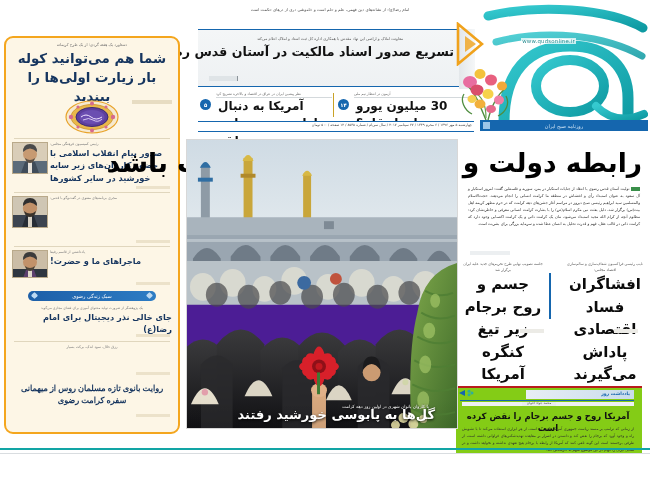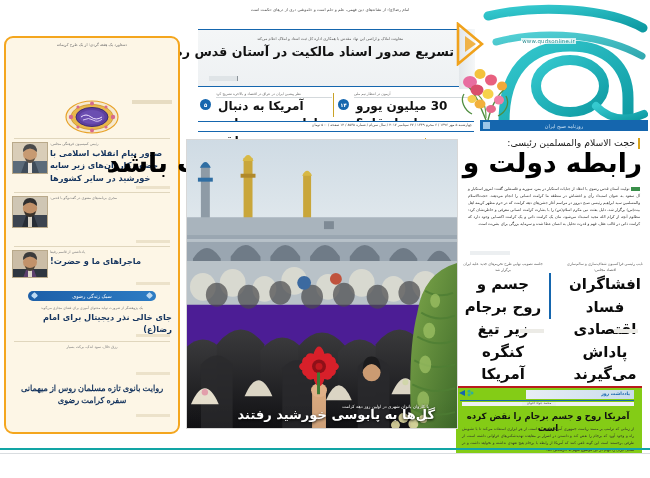--- a/index.html
+++ b/index.html
@@ -312,20 +312,21 @@
     <div class="mast-strapline">
       <span>روزنامه صبح ایران</span>
       <span class="strap-badge"></span>
     </div>
   </div>
 
   <div class="sidebar">
 
     <div class="sb-lead">
       <div class="k">دستاورد یک هفته گردی؛ از یک طرح کریمانه</div>
+      <div class="h">شما هم می‌توانید کوله بار زیارت اولی‌ها را ببندید</div>
       <div class="credit"></div>
     </div>
 
     <svg class="ornament" viewBox="0 0 54 34">
       <ellipse cx="27" cy="17" rx="26" ry="16" fill="#f6e9cf" stroke="#e8a32a" stroke-width="1.2"></ellipse>
       <ellipse cx="27" cy="17" rx="21" ry="12.5" fill="#e9b84a" stroke="#c98f22" stroke-width=".8"></ellipse>
       <ellipse cx="27" cy="17" rx="16" ry="9.5" fill="#5d3f9e" stroke="#3d2a72" stroke-width="1"></ellipse>
       <ellipse cx="27" cy="17" rx="12.5" ry="7" fill="#7a5ec4" opacity=".5"></ellipse>
       <path d="M16,17 q5,-4 10,0 q5,4 11,0" stroke="#efe2ff" stroke-width="1" fill="none"></path>
       <path d="M18,20 q6,-3 10,0 q5,3 9,-1" stroke="#efe2ff" stroke-width=".8" fill="none"></path>
@@ -413,25 +414,20 @@
     <div class="sb-cred" style="right:8px;top:334px;"></div>
 
     <div class="sb-item" style="top:344px;font-family:Liberation Serif, serif;">
       <div class="h" style="text-align:center;">روایت بانوی تازه مسلمان روس از میهمانی سفره کرامت رضوی</div>
     </div>
     <div class="sb-cred" style="right:8px;top:376px;"></div>
   </div>
 
   <div class="main">
 
-    <div class="kicker-row">
-      <div class="bar"></div>
-      <div class="txt">حجت الاسلام والمسلمین رئیسی:</div>
-      <div class="bar2"></div>
-    </div>
 
     <div class="main-headline">رابطه دولت و ملت بر اساس کرامت باشد</div>
 
     <div class="lede">
       <span class="dropmark"></span><span>تولیت آستان قدس رضوی با انتقاد از جنایات استکبار در یمن، سوریه و فلسطین گفت: امروز استکبار و آل سعود به عنوان استبداد رأی و اغتشاش در منطقه ما کرامت انسانی را انجام می‌دهند. حجت‌الاسلام والمسلمین سید ابراهیم رئیسی صبح دیروز در مراسم آغاز جشن‌های دهه کرامت که در حرم مطهر کریمه اهل بیت(س) برگزار شد، دلیل بعثت نبی مکرم اسلام(ص) را با بشارت کرامت انسانی معرفی و خاطرنشان کرد: مظلوم آنچه از کرام الله مجید استبداد می‌شود، مان یک کرامت ذاتی و یک کرامت اکتسابی وجود دارد که کرامت ذاتی در قالب عقل، فهم و قدرت تحلیل به انسان عطا شده و سرمایه بزرگی برای بشریت است.</span>
     </div>
     <div class="lede-credit"></div>
 
     <div class="sub-rule"></div>
 

